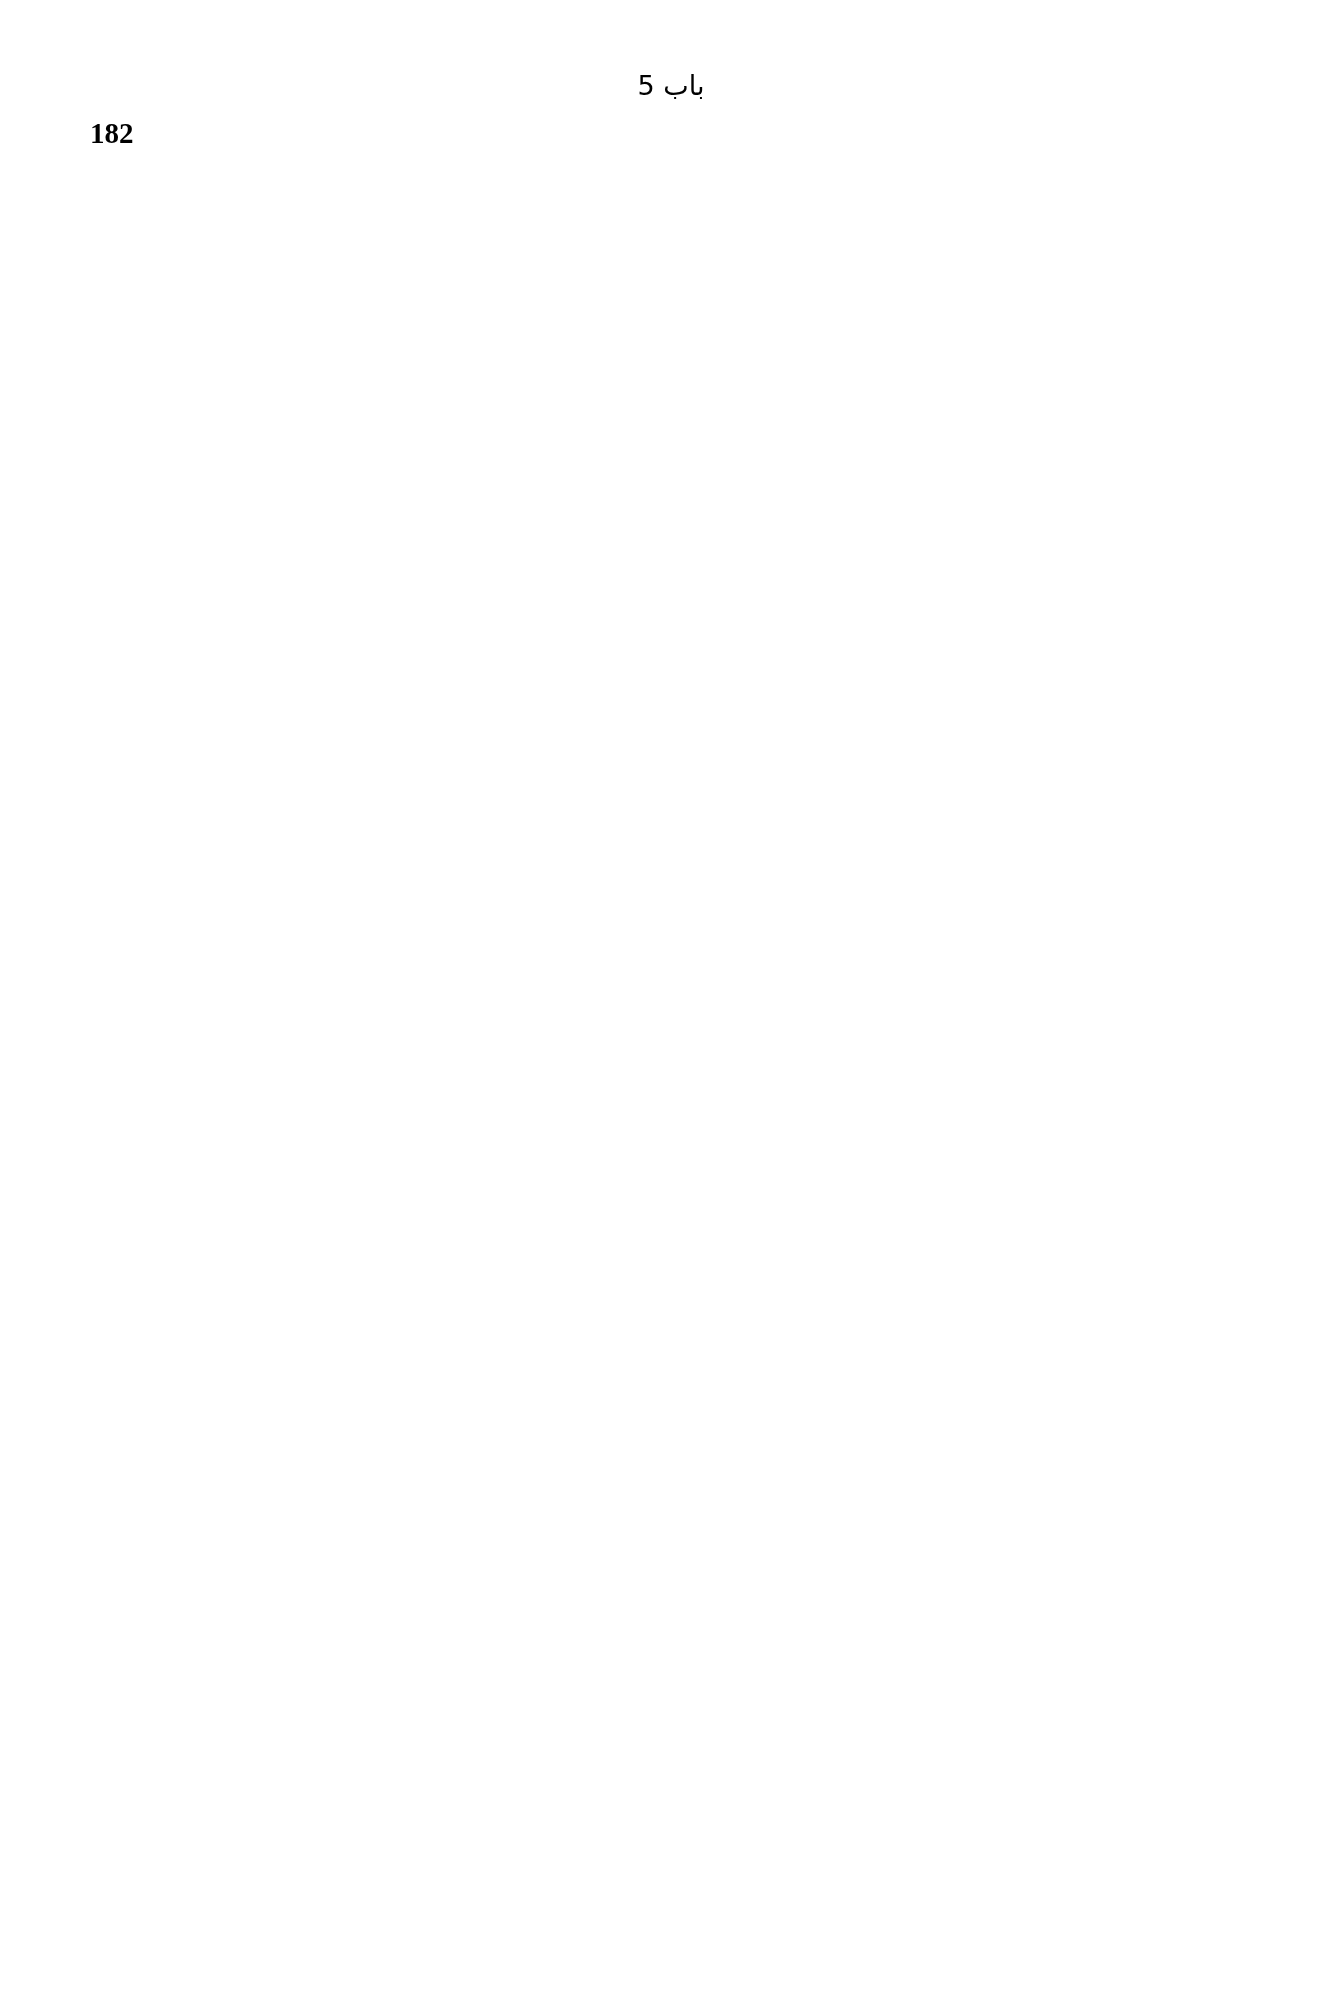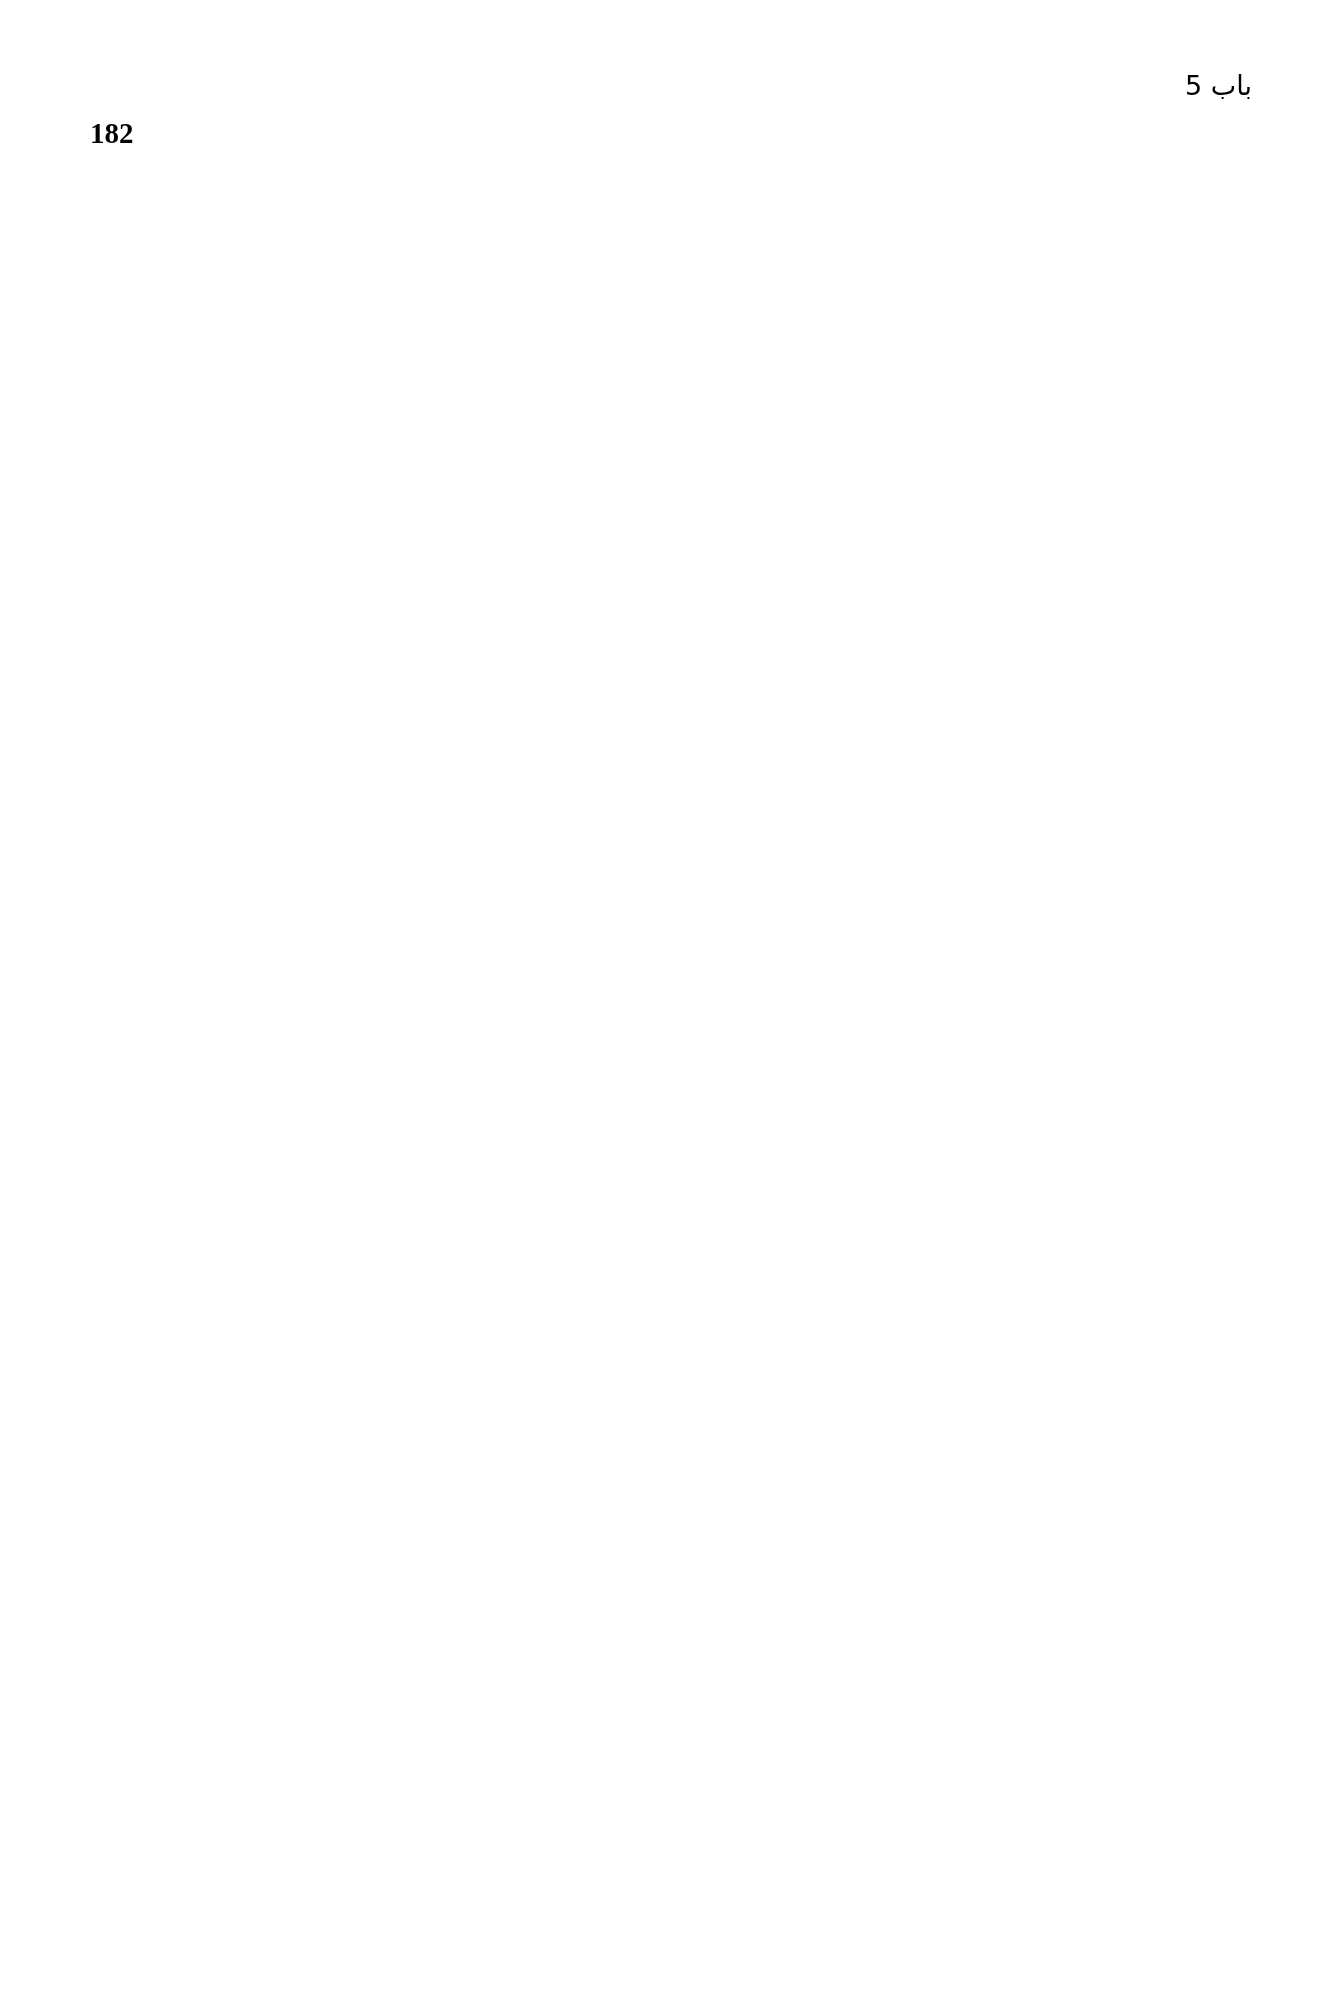--- a/index.html
+++ b/index.html
@@ -23,21 +23,21 @@
   }
   .content {
     position: absolute;
     top: 70px;
     right: 90px;
     left: 90px;
   }
 
   
   .chapter-label {
-    text-align: right;
+    text-align: center;
     direction: rtl;
     font-size: 27px;
     font-weight: 400;
     margin: 0 0 18px 0;
     letter-spacing: 0px;
   }
 
   
   .toc-row {
     display: flex;

